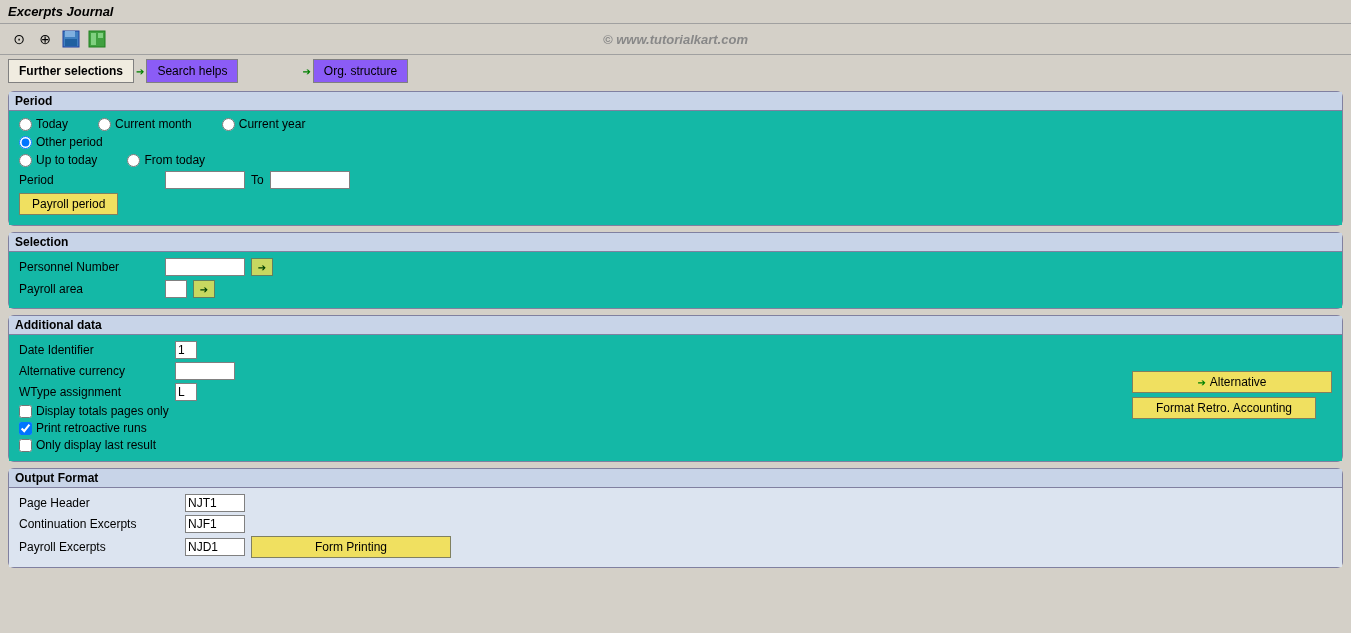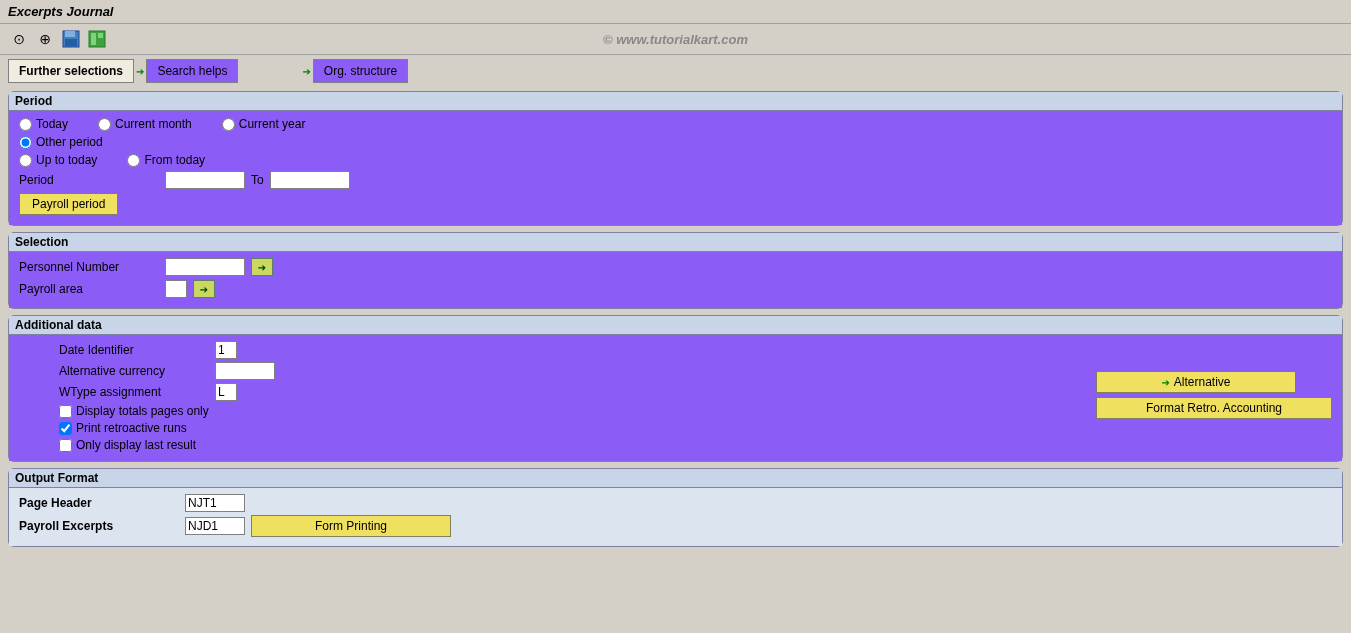--- a/index.html
+++ b/index.html
@@ -95,21 +95,21 @@
     }
     .section-title {
       background: #c8d4e8;
       padding: 2px 6px;
       font-weight: bold;
       font-size: 12px;
       border-bottom: 1px solid #8080a0;
     }
     .section-body {
       padding: 6px 10px;
-      background: #8b5cf6;
+      background: #14b8a6;
     }
     .period-row {
       display: flex;
       gap: 30px;
       margin-bottom: 4px;
       align-items: center;
     }
     .radio-label {
       display: flex;
       align-items: center;
@@ -191,44 +191,42 @@
       justify-content: center;
       gap: 4px;
       height: 22px;
     }
     .format-btn {
       background: #f0e060;
       border: 1px solid #808060;
       padding: 2px 16px;
       cursor: pointer;
       font-size: 12px;
-      width: 236px;
+      width: 184px;
       display: flex;
       align-items: center;
       justify-content: center;
       height: 22px;
     }
     .output-section-body {
       padding: 6px 10px;
       background: #dce4f0;
     }
     .output-row {
       display: flex;
       align-items: center;
       gap: 6px;
       margin-bottom: 3px;
     }
     .out-label {
       width: 160px;
-      font-weight: bold;
     }
     .additional-layout {
       display: flex;
       gap: 20px;
-      margin-left: 40px;
     }
     .additional-left {
       flex: 1;
     }
     .additional-right {
       display: flex;
       flex-direction: column;
       gap: 4px;
       justify-content: flex-start;
       padding-top: 30px;
@@ -385,20 +383,24 @@
     </div>
 
     <div class="section">
       <div class="section-title">Output Format</div>
       <div class="output-section-body">
         <div class="output-row">
           <span class="out-label">Page Header</span>
           <input type="text" class="input-sm" value="NJT1" style="">
         </div>
         <div class="output-row">
+          <span class="out-label">Continuation Excerpts</span>
+          <input type="text" class="input-sm" value="NJF1" style="">
+        </div>
+        <div class="output-row">
           <span class="out-label">Payroll Excerpts</span>
           <input type="text" class="input-sm" value="NJD1" style="">
           <button class="yellow-btn" style="width:200px;">Form Printing</button>
         </div>
       </div>
     </div>
 
   </div>
 </div>
 

